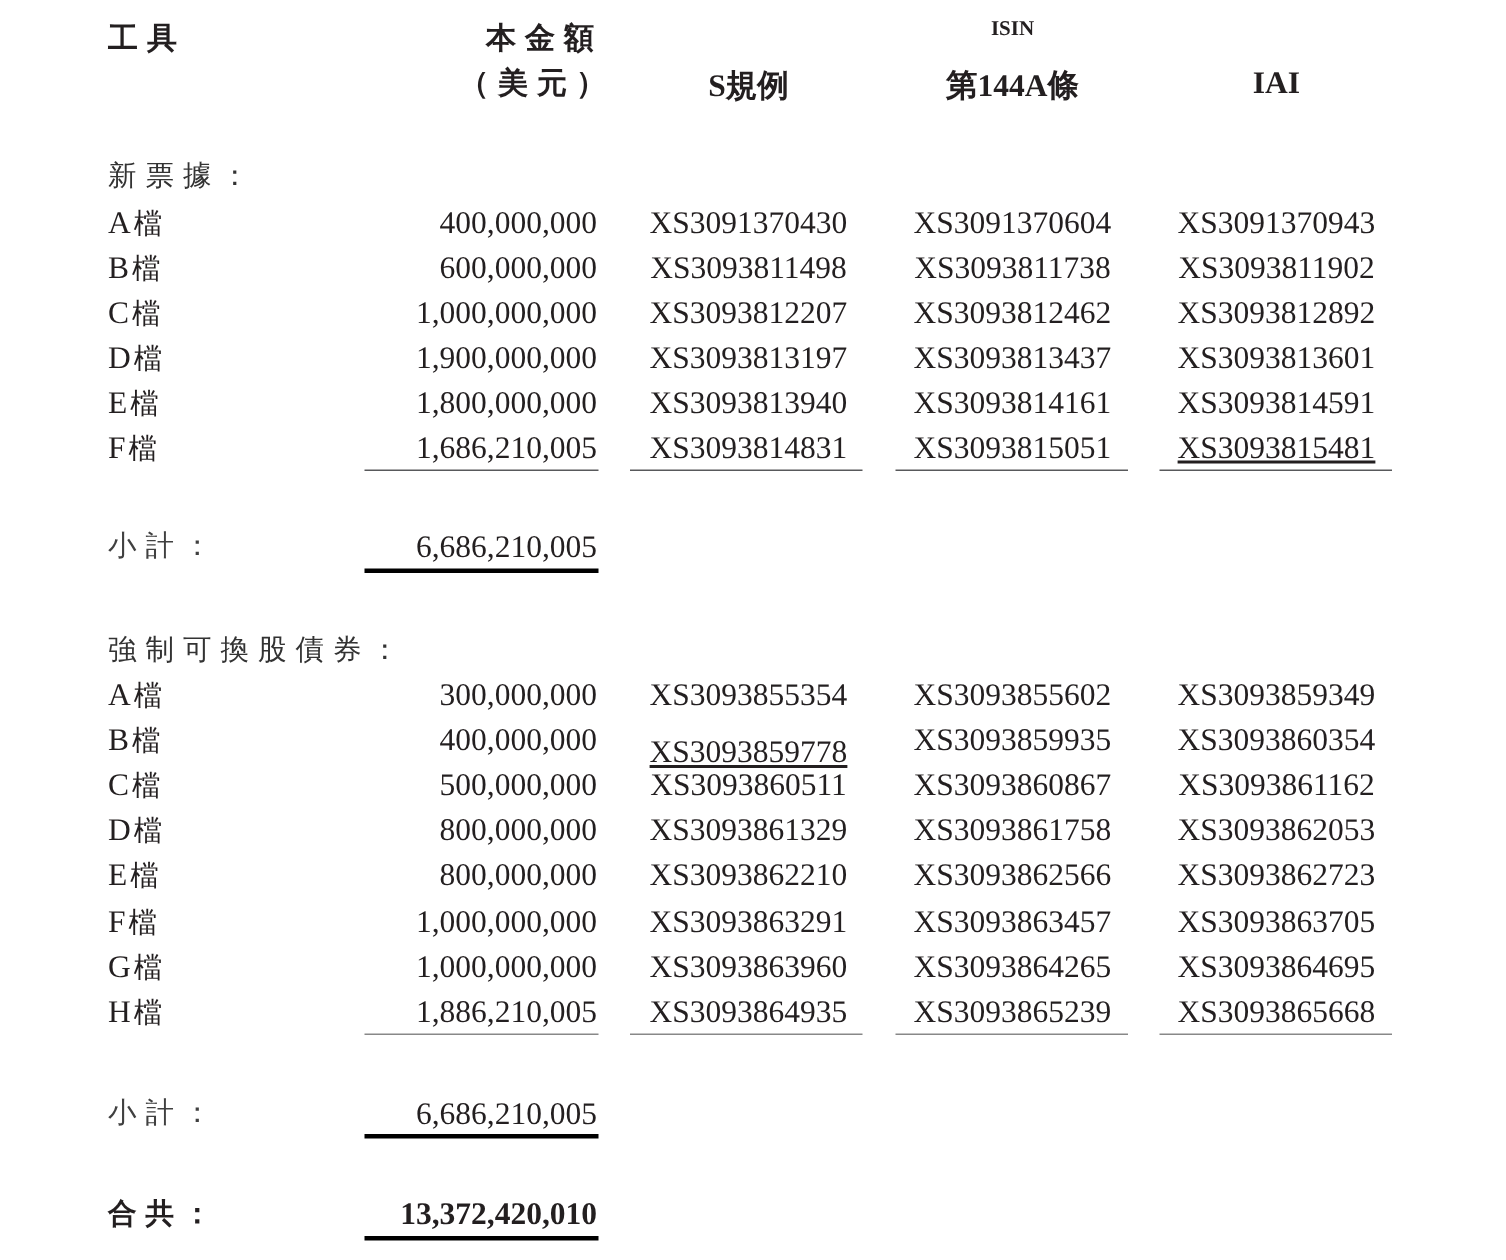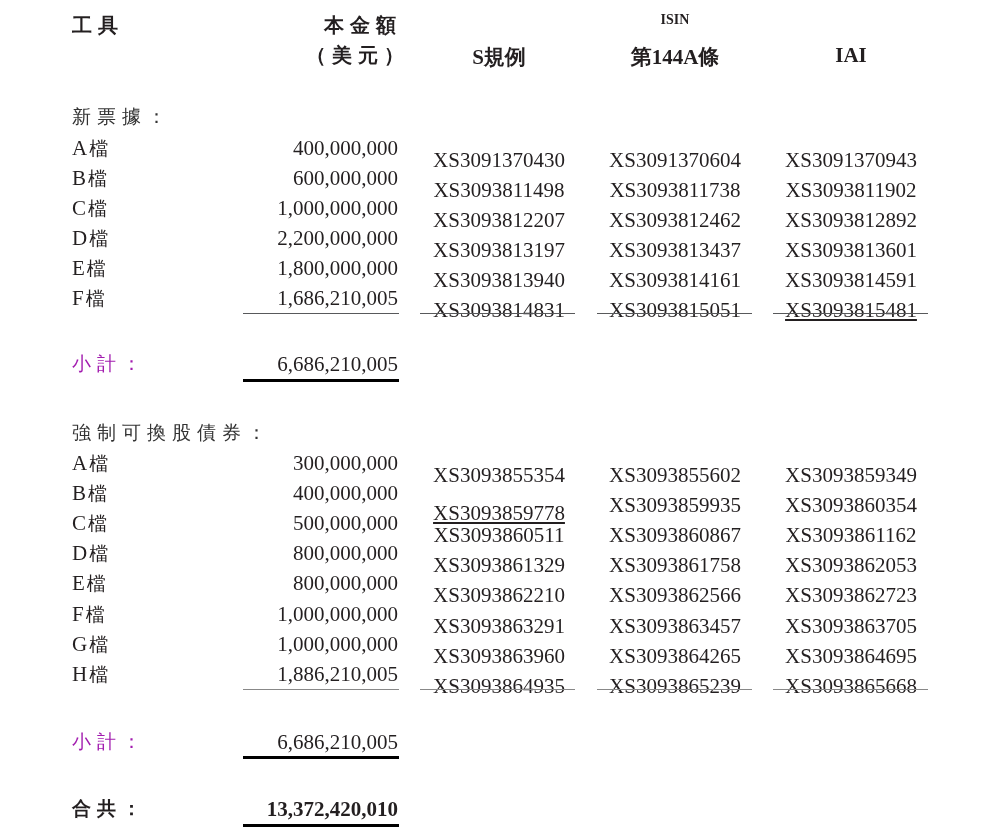--- a/index.html
+++ b/index.html
@@ -16,30 +16,30 @@
       font-family: "Liberation Serif", "DejaVu Serif", serif;
     }
     .abs { position: absolute; white-space: nowrap; }
     .cjk {
       font-family: "DejaVu Sans", "Liberation Sans", sans-serif;
       letter-spacing: 6px;
     }
     .hdr { font-weight: bold; font-size: 20px; }
     .cell { font-size: 21px; line-height: 26px; }
     .num { text-align: right; width: 160px; left: 238px; }
-    .isin { text-align: center; width: 158px; margin-top: 12px; }
+    .isin { text-align: center; width: 158px; }
     .col-s { left: 420px; }
     .col-144 { left: 596px; }
     .col-iai { left: 772px; }
     .rowlabel { left: 72px; font-size: 21px; }
     .rowlabel .tr { font-family: "DejaVu Sans", "Liberation Sans", sans-serif; font-size: 19px; margin-left: 2px; }
     .rule { position: absolute; height: 1px; background: #58595b; }
     .rule-thick { position: absolute; height: 3px; background: #000; }
     .sec-title { left: 72px; font-size: 19px; color: #333; }
-    .sub-label { left: 72px; font-size: 19px; color: #a21caf; }
+    .sub-label { left: 72px; font-size: 19px; color: #404040; }
   </style>
 </head>
 <body>
 
 <div class="abs hdr cjk" style="left:72px; top:12px;">工具</div>
 <div class="abs hdr cjk" style="left:322px; top:12px; width:80px; text-align:right;">本金額</div>
 <div class="abs cjk" style="left:306px; top:42px; width:100px; text-align:right; font-size:20px; font-weight:bold;">（美元）</div>
 <div class="abs hdr" style="left:596px; top:12px; width:158px; text-align:center; font-size:14px;">ISIN</div>
 <div class="abs hdr" style="left:420px; top:43px; width:158px; text-align:center; font-size:21px;">S規例</div>
 <div class="abs hdr" style="left:596px; top:43px; width:158px; text-align:center; font-size:21px;">第144A條</div>
@@ -61,21 +61,21 @@
   <div class="abs cell isin col-144" style="top:165px;">XS3093811738</div>
   <div class="abs cell isin col-iai" style="top:165px;">XS3093811902</div>
 
   <div class="abs rowlabel cell" style="top:195px;"><span>C</span><span class="tr">檔</span></div>
   <div class="abs cell num" style="top:195px;">1,000,000,000</div>
   <div class="abs cell isin col-s" style="top:195px;">XS3093812207</div>
   <div class="abs cell isin col-144" style="top:195px;">XS3093812462</div>
   <div class="abs cell isin col-iai" style="top:195px;">XS3093812892</div>
 
   <div class="abs rowlabel cell" style="top:225px;"><span>D</span><span class="tr">檔</span></div>
-  <div class="abs cell num" style="top:225px;">2,200,000,000</div>
+  <div class="abs cell num" style="top:225px;">1,900,000,000</div>
   <div class="abs cell isin col-s" style="top:225px;">XS3093813197</div>
   <div class="abs cell isin col-144" style="top:225px;">XS3093813437</div>
   <div class="abs cell isin col-iai" style="top:225px;">XS3093813601</div>
 
   <div class="abs rowlabel cell" style="top:255px;"><span>E</span><span class="tr">檔</span></div>
   <div class="abs cell num" style="top:255px;">1,800,000,000</div>
   <div class="abs cell isin col-s" style="top:255px;">XS3093813940</div>
   <div class="abs cell isin col-144" style="top:255px;">XS3093814161</div>
   <div class="abs cell isin col-iai" style="top:255px;">XS3093814591</div>
 

